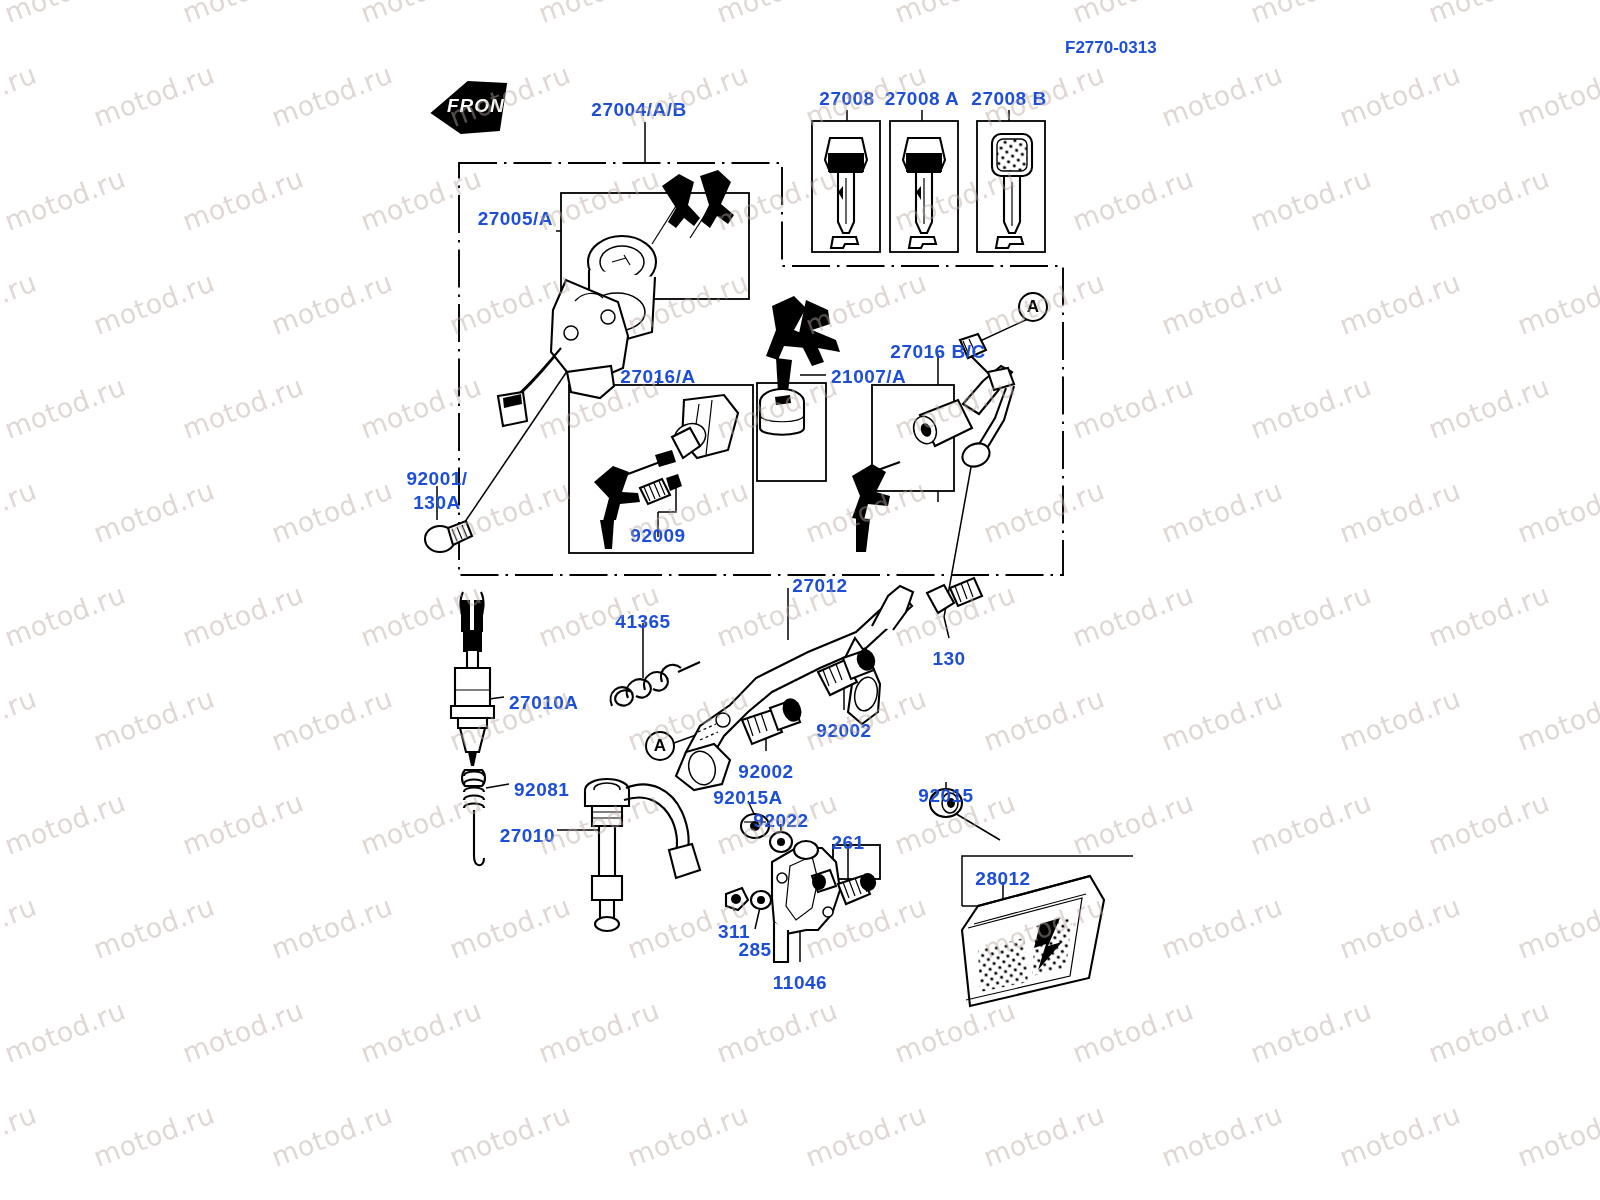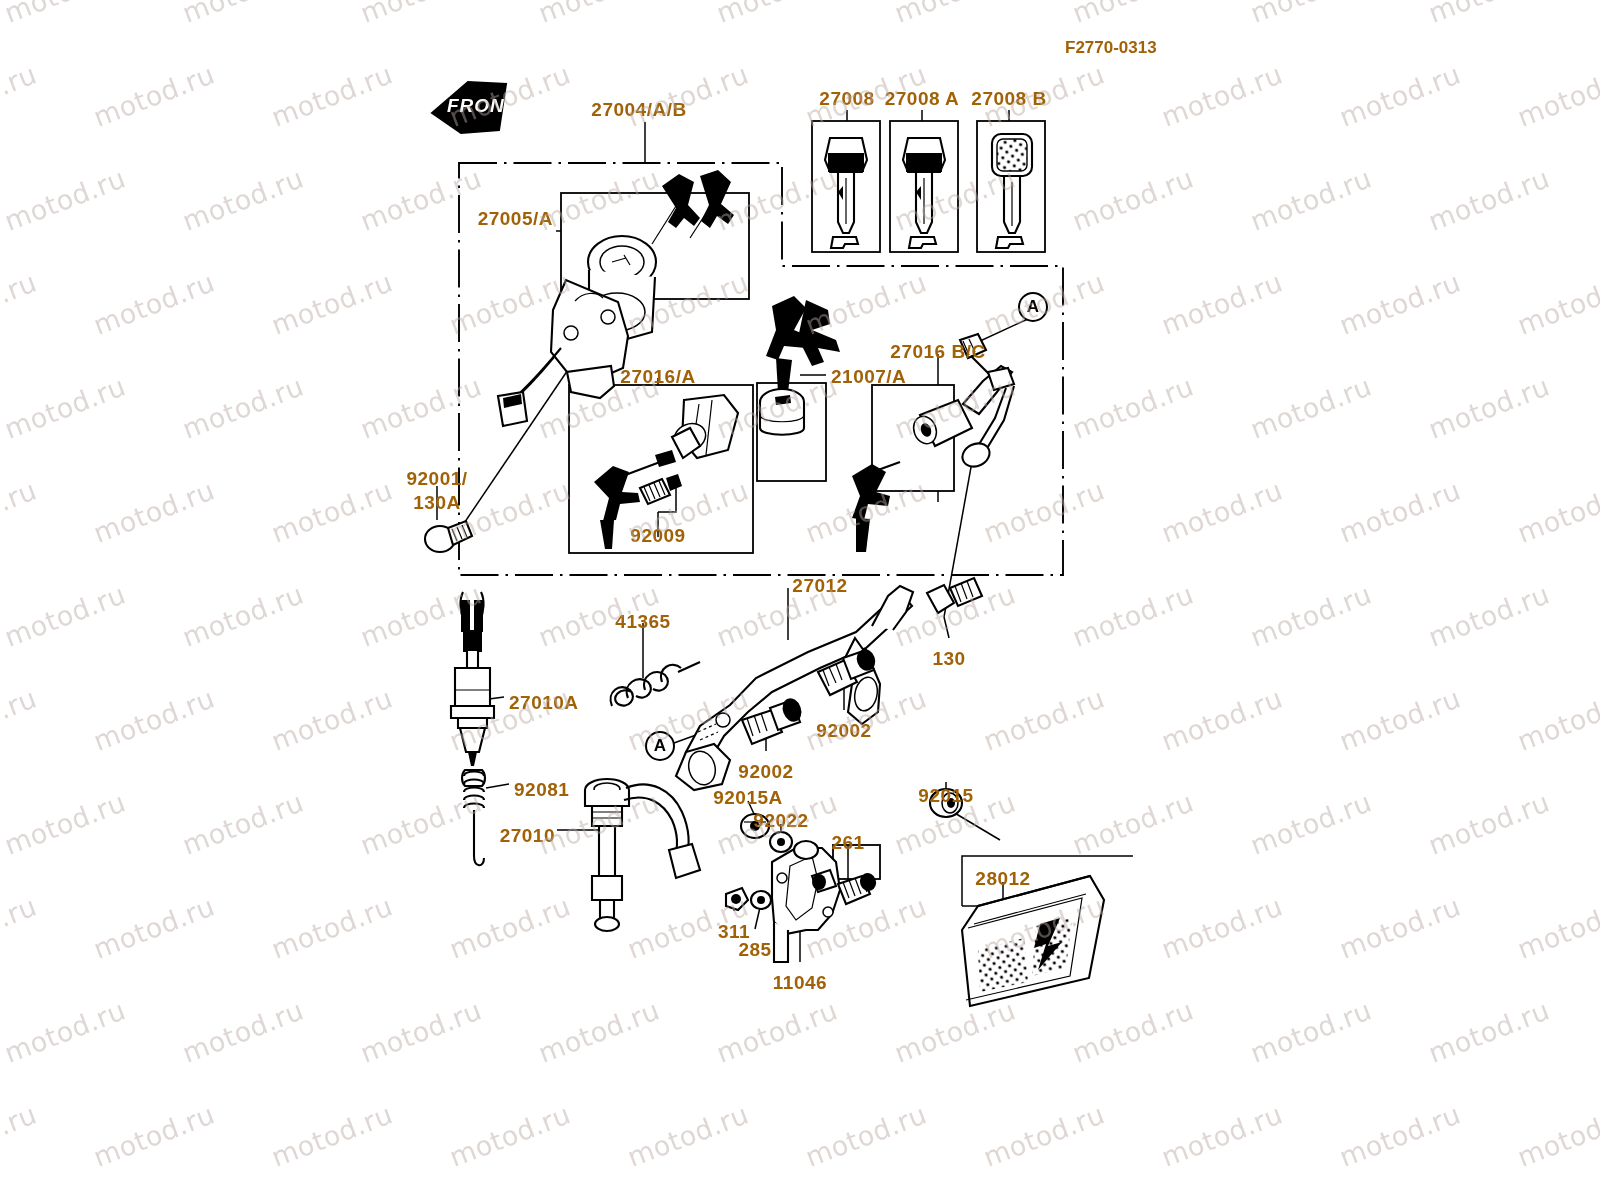--- a/index.html
+++ b/index.html
@@ -47,21 +47,21 @@
     z-index: 10;
   }
 
   
   .lbl {
     position: absolute;
     z-index: 30;
     font-family: "Liberation Sans", sans-serif;
     font-weight: bold;
     font-size: 19px;
-    color: #a16207;
+    color: #1d4ed8;
     letter-spacing: .5px;
     white-space: pre;
     line-height: 1.12;
   }
   .lbl.ctr { transform: translateX(-50%); text-align: center; }
   .lbl.rt  { transform: translateX(-100%); text-align: right; }
   .lbl.code {
     font-size: 17px;
     letter-spacing: 0;
   }

